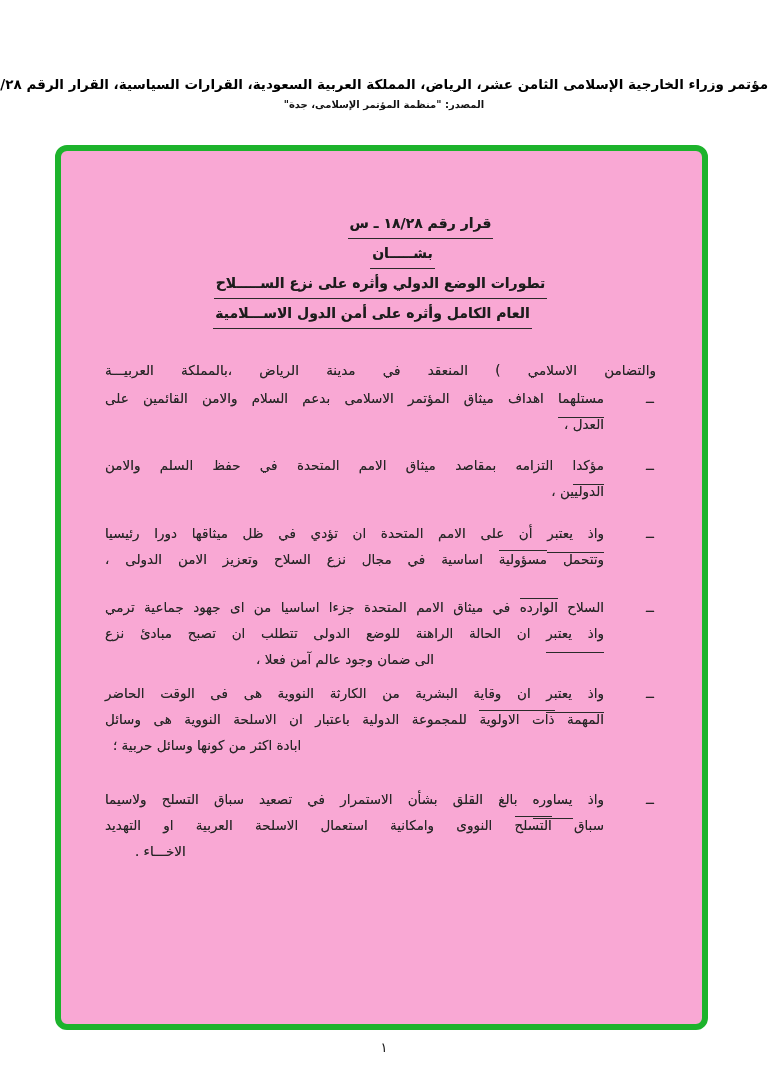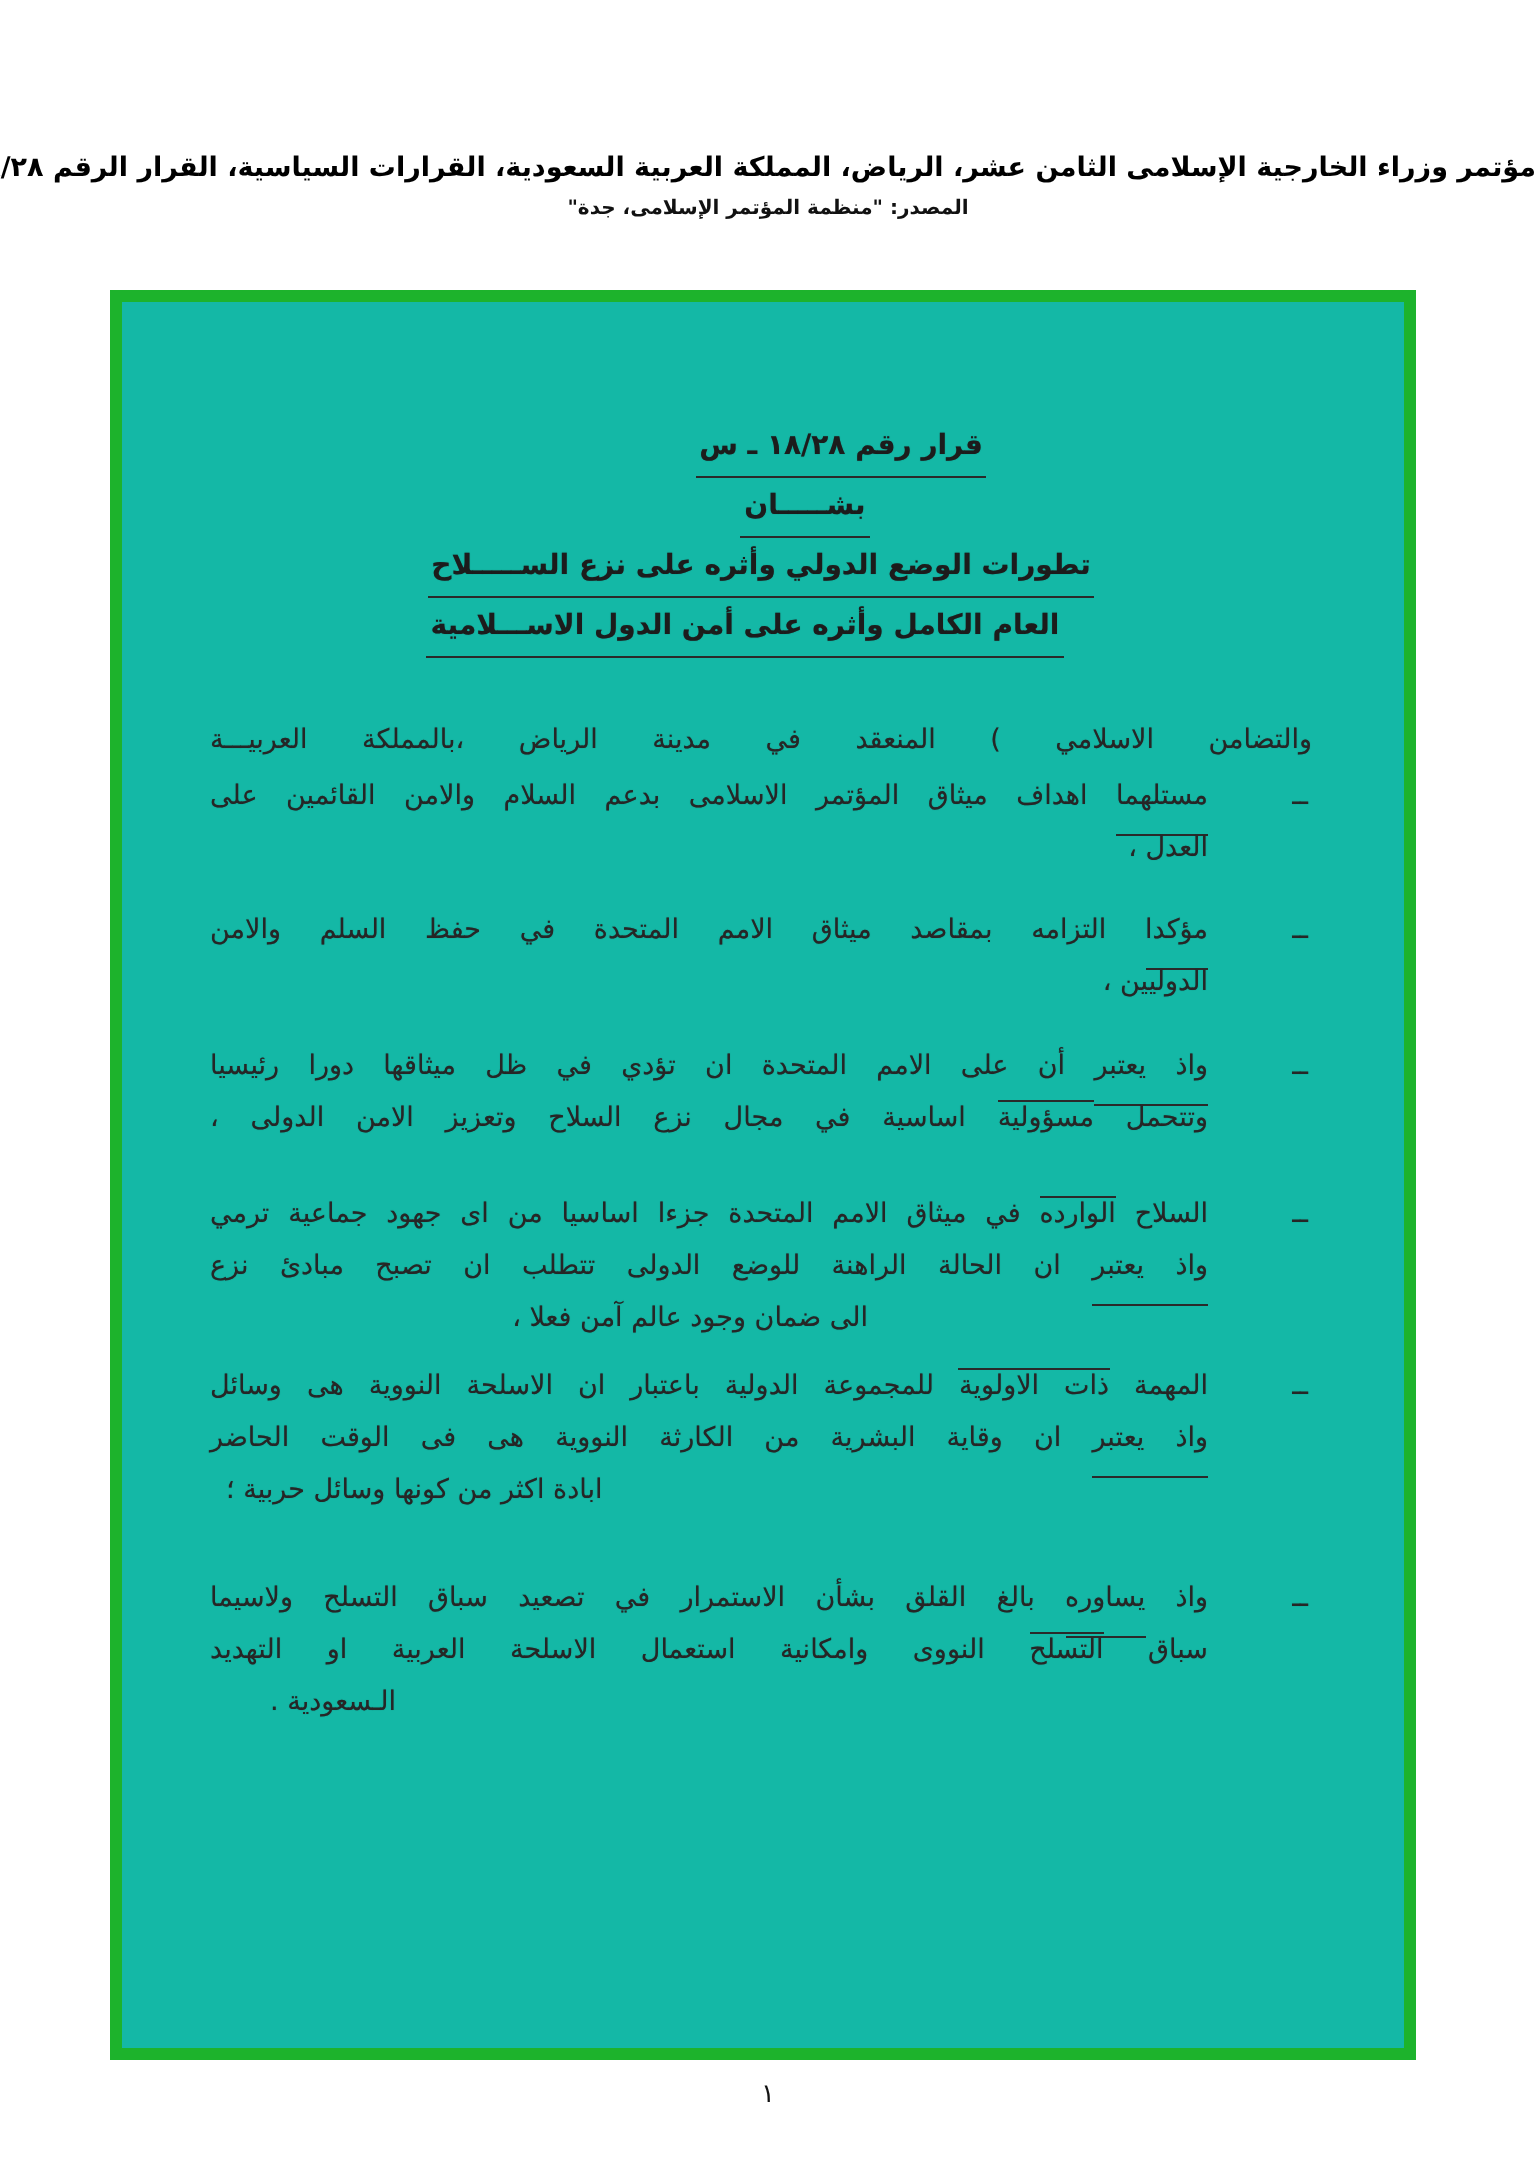--- a/index.html
+++ b/index.html
@@ -7,21 +7,21 @@
     width:768px;height:1086px;position:relative;background:#ffffff;
     font-family:"DejaVu Sans",sans-serif;color:#1f1f1f;overflow:hidden;
   }
   
   .hdr{position:absolute;top:76px;left:0;width:768px;text-align:center;direction:rtl;}
   .hdr-l1{font-size:13.5px;font-weight:700;color:#000;letter-spacing:0;white-space:nowrap;}
   .hdr-l2{font-size:10px;font-weight:700;color:#111;margin-top:7px;}
   
   .frame{
     position:absolute;left:55px;top:145px;width:641px;height:873px;
-    border:6px solid #1db32c;border-radius:0;background:#14b8a6;
+    border:6px solid #1db32c;border-radius:12px;background:#f9a8d4;
   }
   .doc{
     position:absolute;top:58px;right:46px;left:44px;
     direction:rtl;font-size:13.5px;line-height:26px;color:#262626;
     text-shadow:0 0 .4px rgba(40,40,40,.55);
   }
   
   .title{text-align:center;font-weight:700;font-size:14px;line-height:28px;color:#1c1c1c;}
   .title .tl{display:inline-block;border-bottom:1.3px solid #2a2a2a;padding:0 2px 1px 2px;}
   
@@ -90,30 +90,30 @@
           <span class="dash">ــ</span>
           <div class="btext">
             <div class="ln j"><span>السلاح </span><span class="o">الوارده</span><span> في ميثاق الامم المتحدة جزءا اساسيا من اى جهود جماعية ترمي</span></div>
             <div class="ln j"><span class="u">واذ يعتبر</span><span> ان الحالة الراهنة للوضع الدولى تتطلب ان تصبح مبادئ نزع</span></div>
             <div class="ln r" style="padding-right: 170px;"><span>الى ضمان وجود عالم آمن فعلا ،</span></div>
           </div>
         </div>
         <div class="bullet">
           <span class="dash">ــ</span>
           <div class="btext">
+            <div class="ln j"><span class="u">واذ يعتبر</span><span> ان وقاية البشرية من الكارثة النووية هى فى الوقت الحاضر</span></div>
             <div class="ln j"><span>المهمة </span><span class="o">ذات الاولوية</span><span> للمجموعة الدولية باعتبار ان الاسلحة النووية هى وسائل</span></div>
-            <div class="ln j"><span class="u">واذ يعتبر</span><span> ان وقاية البشرية من الكارثة النووية هى فى الوقت الحاضر</span></div>
             <div class="ln l" style="padding-left: 8px;"><span>ابادة اكثر من كونها وسائل حربية ؛</span></div>
           </div>
         </div>
         <div class="bullet">
           <span class="dash">ــ</span>
           <div class="btext">
             <div class="ln j"><span>واذ </span><span class="u">يساوره</span><span> بالغ القلق بشأن الاستمرار في تصعيد سباق التسلح ولاسيما</span></div>
             <div class="ln j"><span>سباق </span><span class="o">التسلح</span><span> النووى وامكانية استعمال الاسلحة العربية او التهديد</span></div>
-            <div class="ln l" style="padding-left: 30px;"><span>الـسعودية .</span></div>
+            <div class="ln l" style="padding-left: 30px;"><span>الاخـــاء .</span></div>
           </div>
         </div>
       </div>
   </div>
 </div>
 
 <div class="pageno">١</div>
 
 </body></html>

